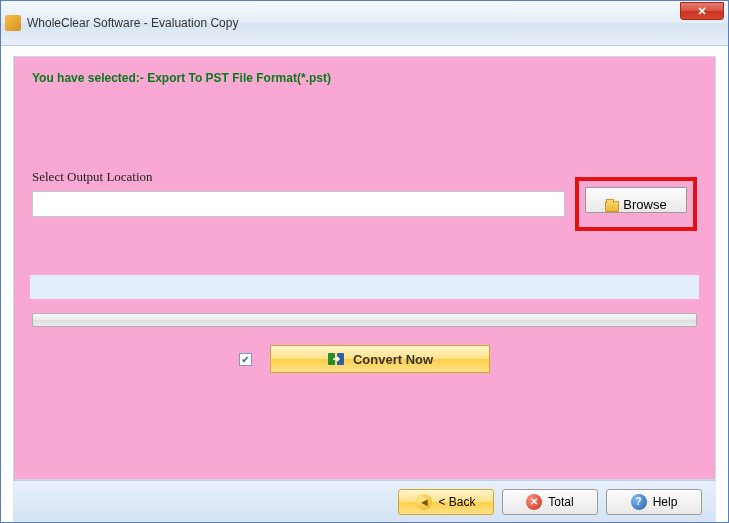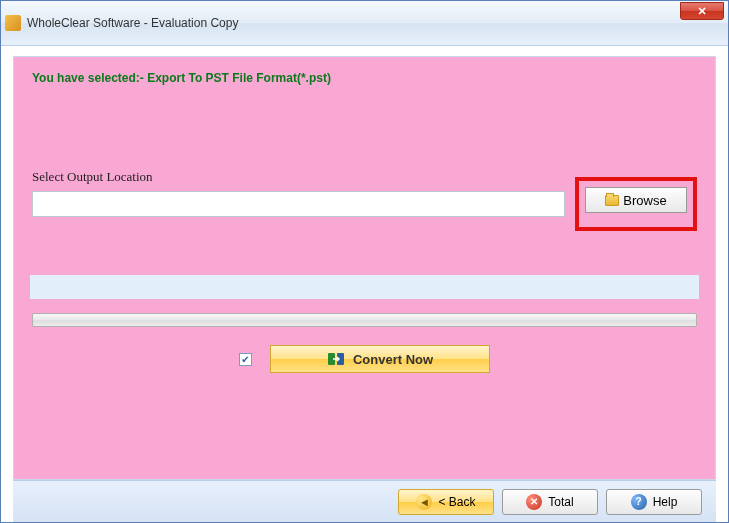--- a/index.html
+++ b/index.html
@@ -101,21 +101,21 @@
       padding: 6px;
       margin-top: -14px;
       margin-bottom: -14px;
     }
     .browse-btn {
       width: 102px;
       height: 26px;
       background: linear-gradient(to bottom, #fdfdfd, #e8e8e8);
       border: 1px solid #9a9a9a;
       display: flex;
-      align-items: center;
+      align-items: flex-end;
       justify-content: center;
       gap: 4px;
       cursor: pointer;
       font-size: 13px;
     }
     .folder-icon {
       width: 14px;
       height: 11px;
       background: linear-gradient(to bottom, #f7d56a, #e8b830);
       border: 1px solid #c89820;

